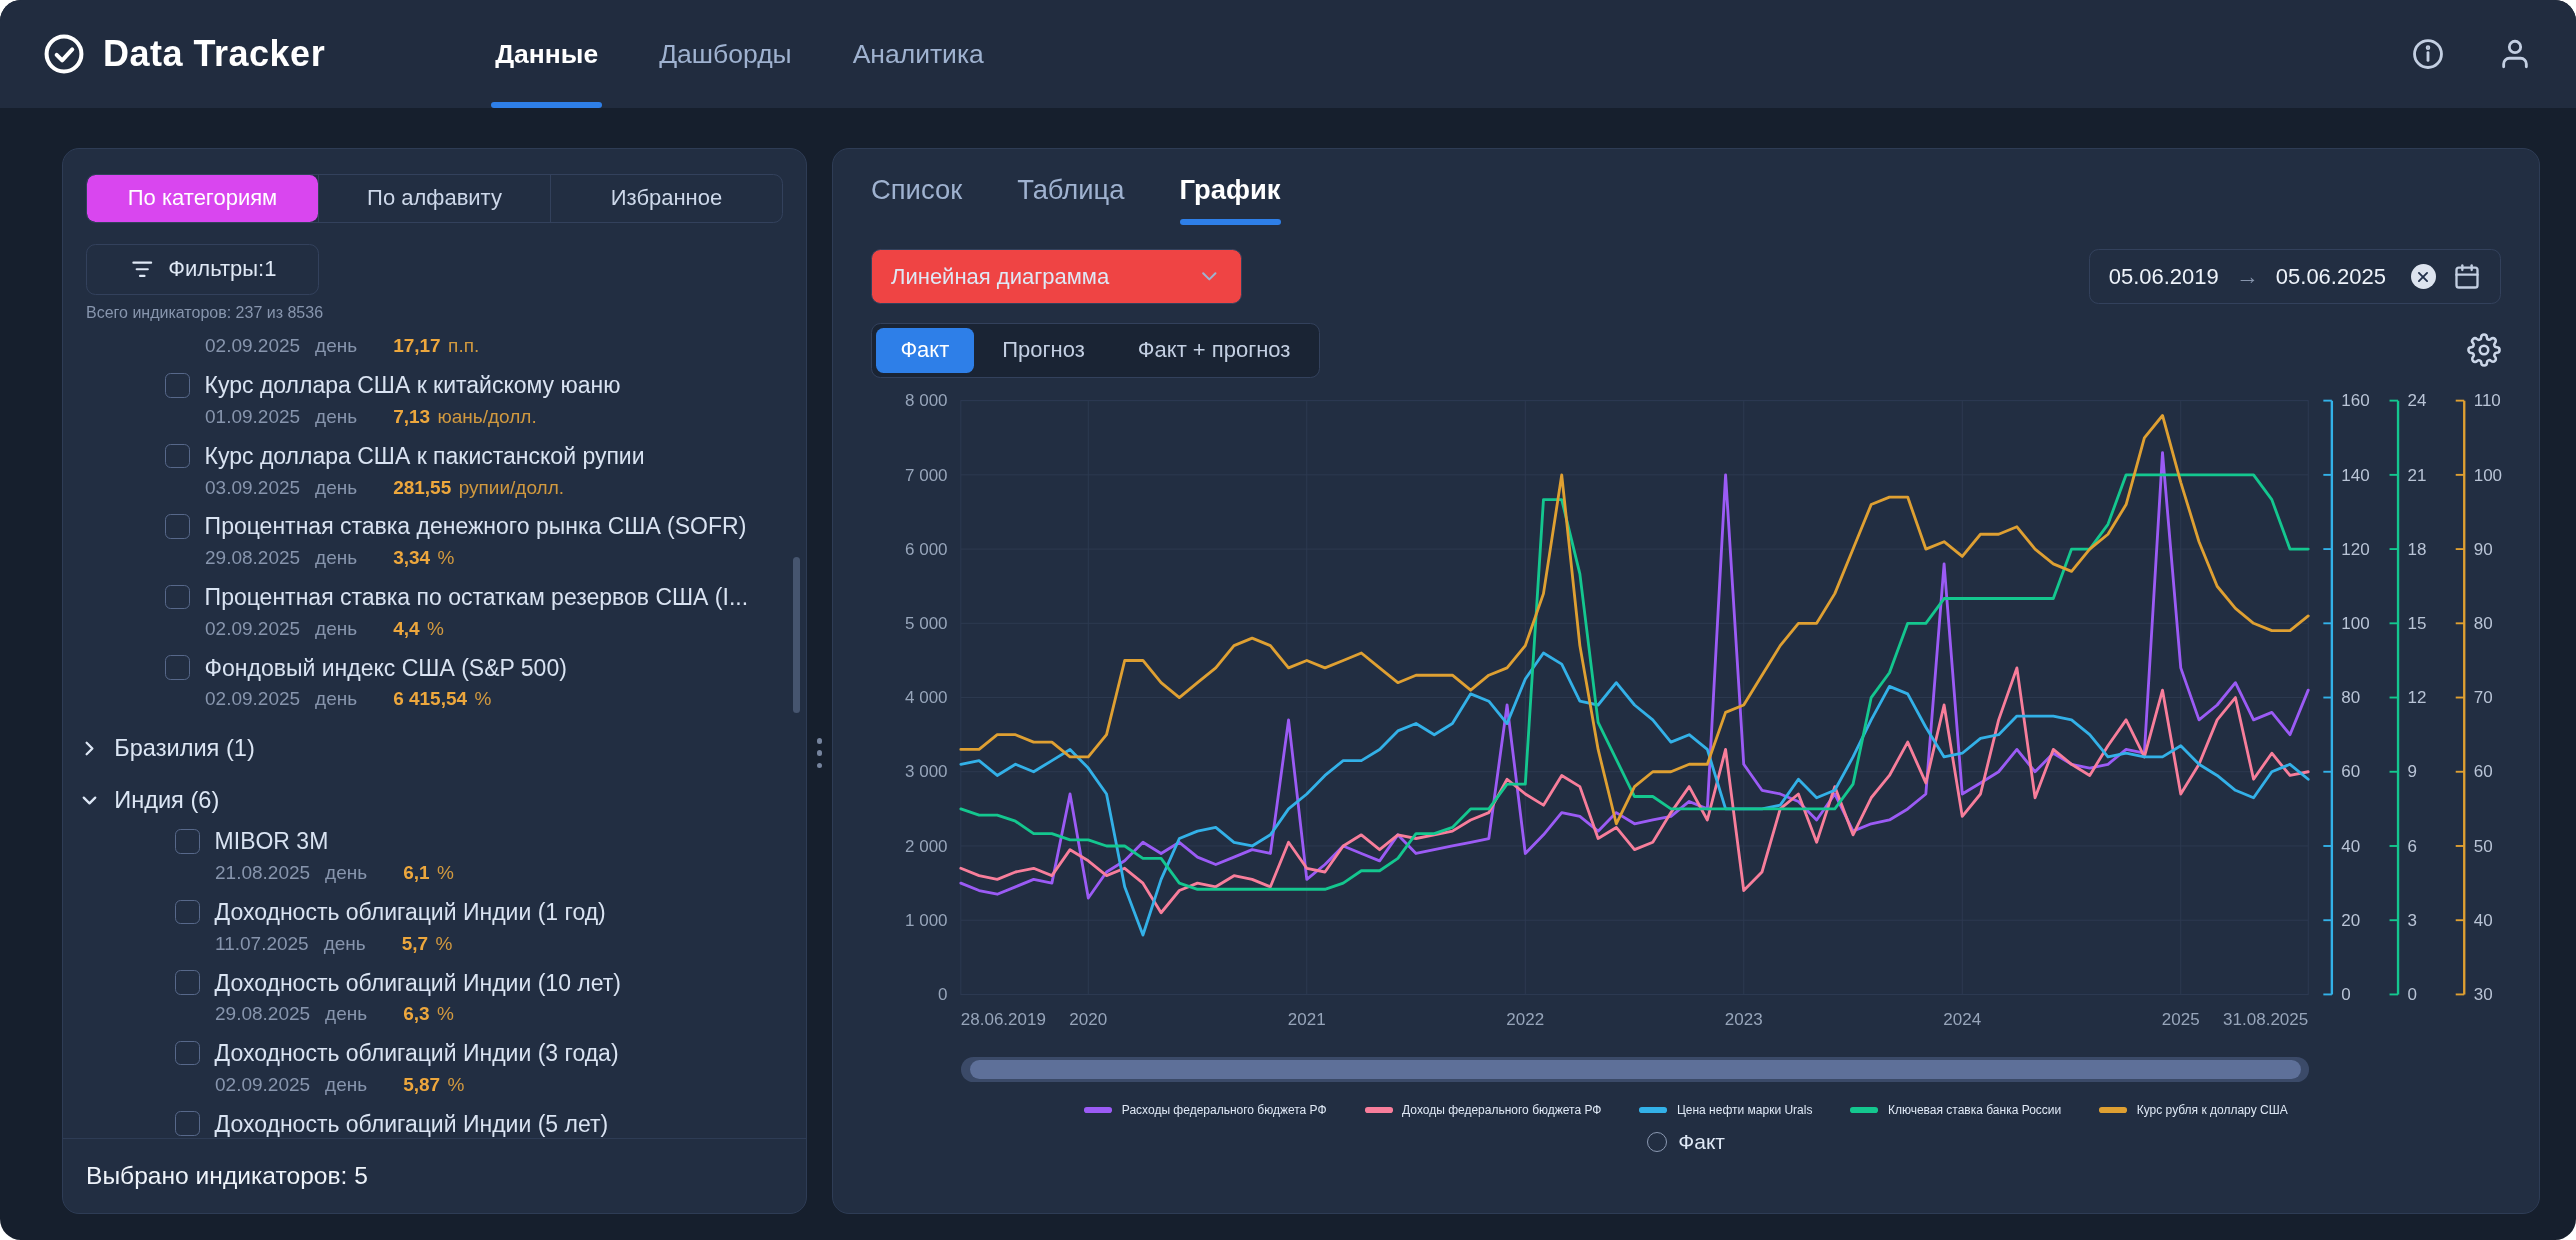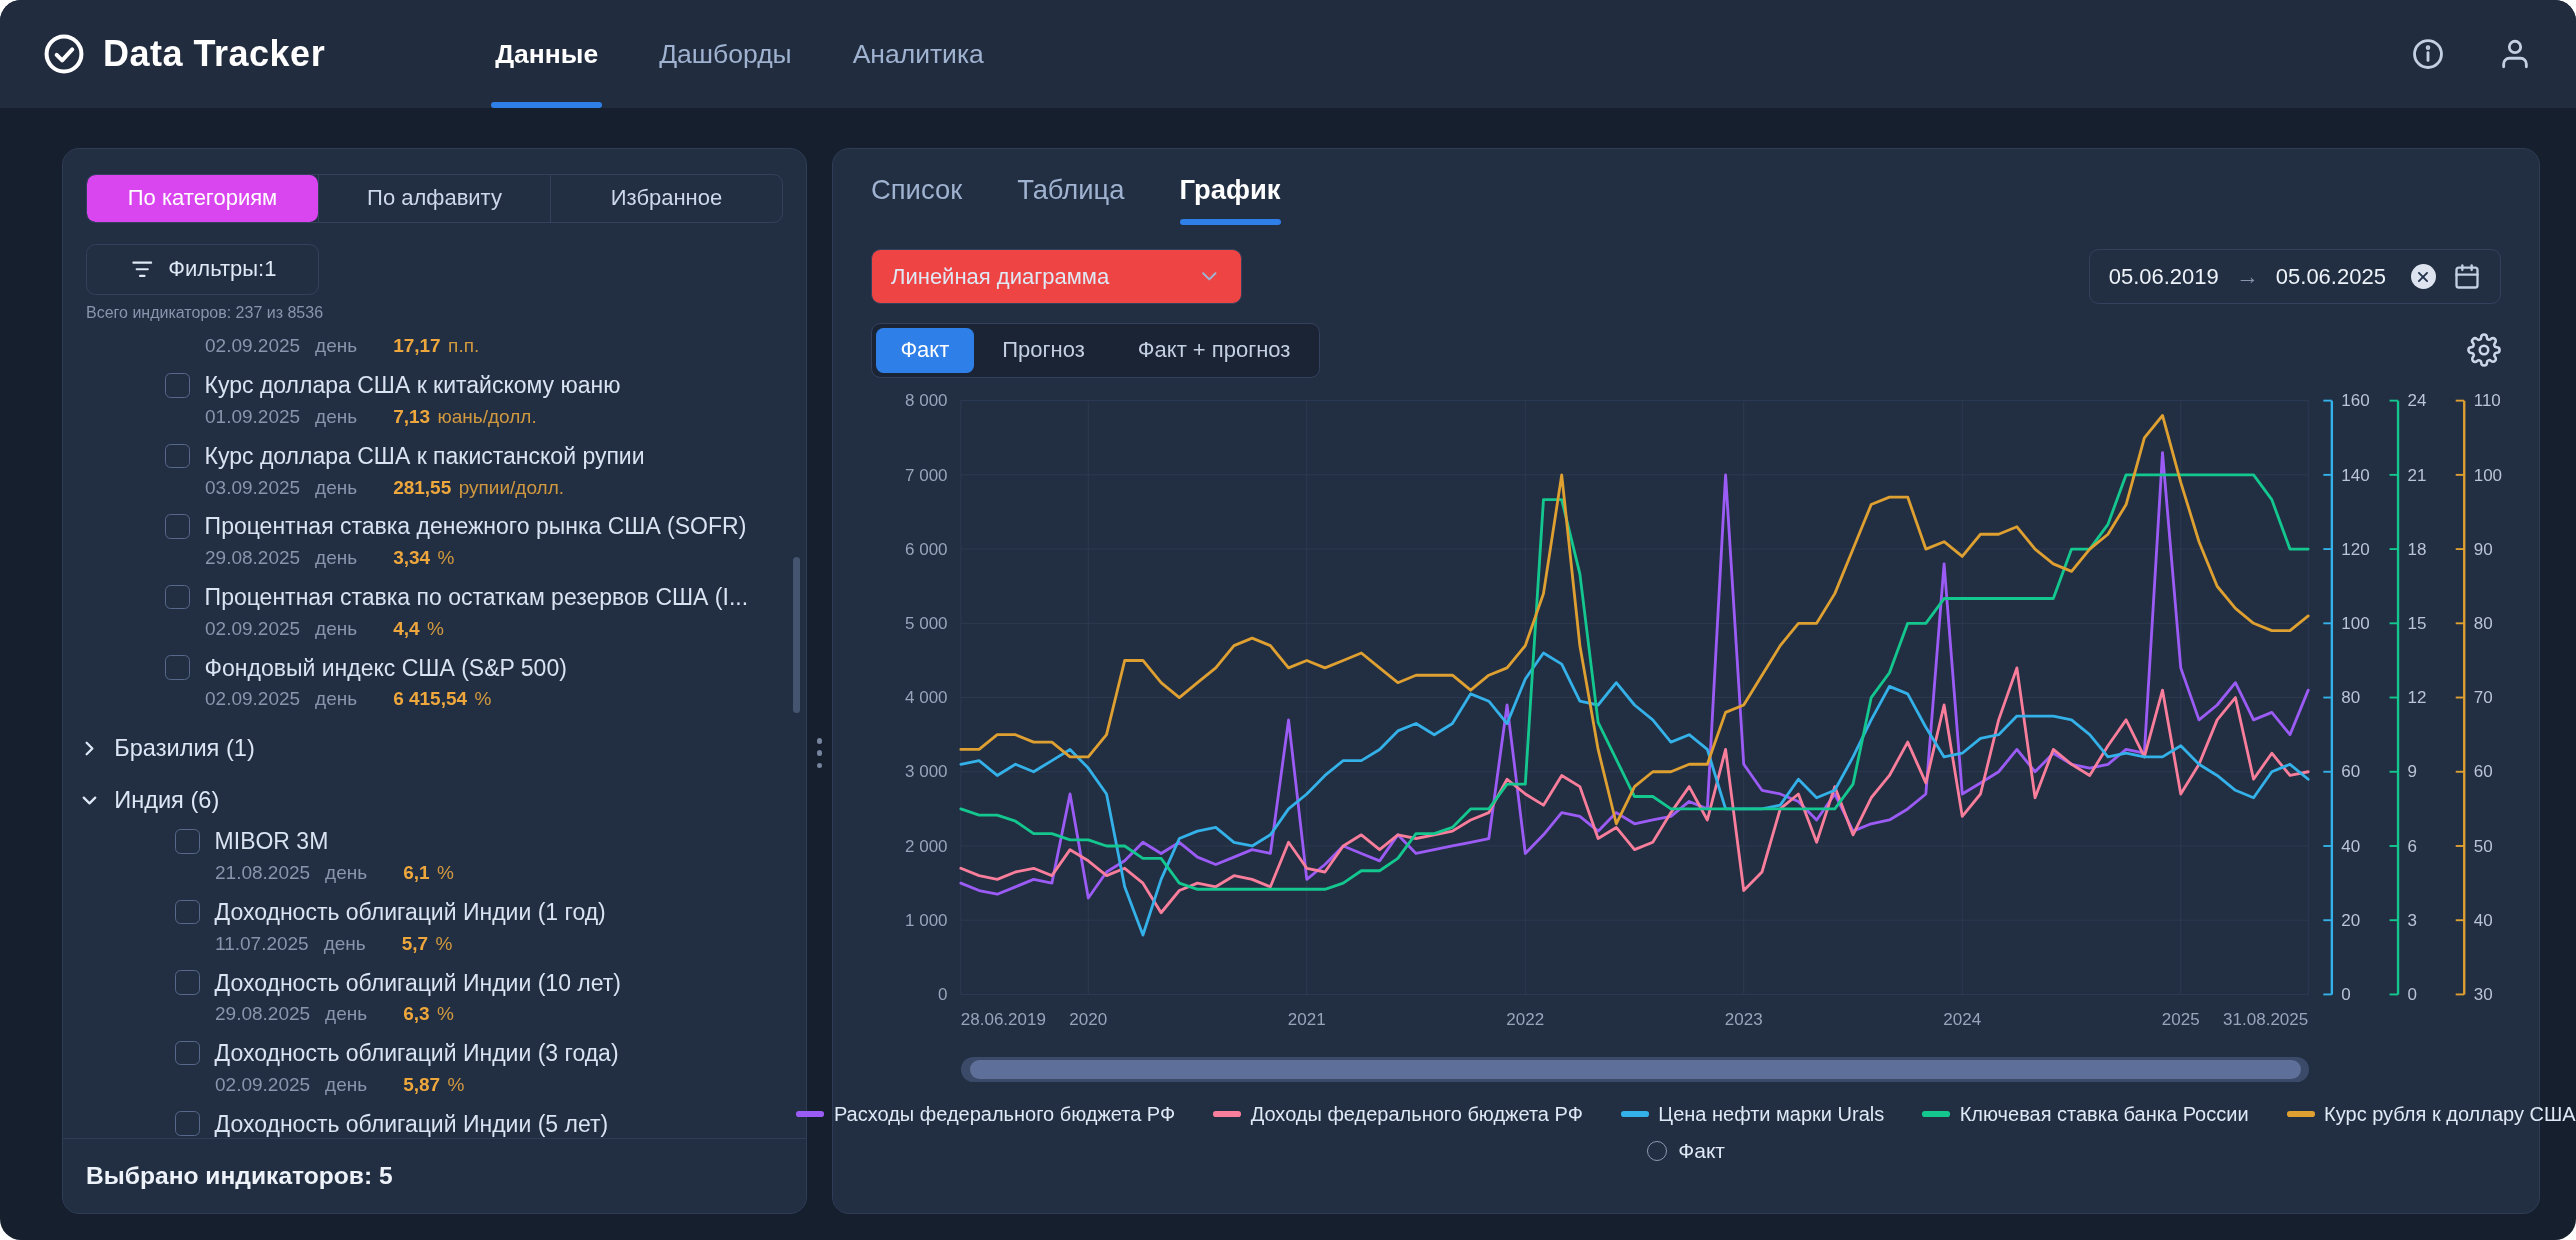--- a/index.html
+++ b/index.html
@@ -39,42 +39,42 @@
   .v-scroll{position:absolute;right:5.7px;top:227px;width:7.6px;height:156px;border-radius:3.8px;background:#46556f;}
   .cat-row{display:flex;align-items:center;gap:13.2px;padding:12.3px 0 12.3px 15px;font-size:23.6px;color:#dce6f4;cursor:pointer;}
   .ind-item{margin-bottom:11.3px;cursor:pointer;}
   .ind-top{display:flex;align-items:center;gap:15px;}
   .checkbox{width:24.6px;height:24.6px;box-sizing:border-box;border:1.9px solid #57688a;border-radius:5.7px;flex:none;}
   .ind-title{font-size:23px;color:#d9e3f2;line-height:30px;white-space:nowrap;}
   .ind-meta{margin:4.7px 0 0 40px;display:flex;align-items:baseline;gap:15px;font-size:19px;line-height:24.6px;}
   .ind-date,.ind-period{color:#8795ad;}
   .ind-value{color:#eda73d;margin-left:21px;font-weight:700;}
   .ind-unit{color:#d1993f;margin-left:-7.6px;}
-  .sb-footer{flex:none;border-top:0.9px solid #2e3c55;padding:23px;font-size:24.6px;font-weight:700;color:#eef3fa;}
+  .sb-footer{flex:none;border-top:0.9px solid #2e3c55;padding:23px;font-size:24.6px;font-weight:400;color:#eef3fa;}
 
   
   .main-tabs{display:flex;gap:55px;flex:none;}
   .main-tab{font-size:27.4px;color:#9fb2d0;padding-bottom:19px;position:relative;cursor:pointer;}
   .main-tab.active{color:#fff;font-weight:700;}
   .main-tab.active::after{content:'';position:absolute;left:0;right:0;bottom:0;height:5.7px;border-radius:3.8px;background:#2e7fe8;}
   .row1{margin-top:24.6px;display:flex;justify-content:space-between;align-items:center;flex:none;}
   .select{width:371px;height:55px;box-sizing:border-box;background:#ef4444;border:0.9px solid #33415c;border-radius:9.5px;display:flex;align-items:center;justify-content:space-between;padding:0 19px;font-size:22px;color:#dfe8f5;cursor:pointer;}
   .daterange{height:55px;box-sizing:border-box;border:0.9px solid #33415c;border-radius:9.5px;display:flex;align-items:center;gap:17px;padding:0 19px;font-size:22px;color:#eef3fa;cursor:pointer;}
   .daterange .arrow{color:#8795ad;font-size:23px;}
   .clear-btn{width:25.5px;height:25.5px;border-radius:50%;background:#dde4ef;display:flex;align-items:center;justify-content:center;margin-left:7.6px;cursor:pointer;}
   .row2{margin-top:19px;display:flex;justify-content:space-between;align-items:center;flex:none;}
   .modes{background:#1a2434;border:0.9px solid #33415c;border-radius:9.5px;padding:3.8px;display:flex;gap:3.8px;}
   .mode{border:none;background:transparent;color:#c3cfe2;font-size:22px;font-family:inherit;height:45px;padding:0 24.6px;border-radius:7.6px;cursor:pointer;}
   .mode.active{background:#2e7fe8;color:#fff;}
   .gear{cursor:pointer;display:flex;}
   .chart-wrap{margin-top:11.3px;flex:none;}
   .chart-scroll{margin:15px 0 0 90px;width:1348px;height:24.6px;background:#3b4a68;border-radius:12.3px;position:relative;cursor:pointer;}
   .chart-scroll .thumb{position:absolute;left:8.5px;right:8.5px;top:2.8px;bottom:2.8px;background:#5e7099;border-radius:9.5px;}
   .legend{margin-top:21px;display:flex;justify-content:center;gap:38px;flex:none;}
-  .legend-item{display:flex;align-items:center;gap:9.5px;font-size:20px;color:#dfe8f5;cursor:pointer;white-space:nowrap;}
+  .legend-item{display:flex;align-items:center;gap:9.5px;font-size:12px;color:#dfe8f5;cursor:pointer;white-space:nowrap;}
   .legend-swatch{width:28px;height:5.7px;border-radius:2.8px;}
   .radio-row{margin-top:13.2px;display:flex;justify-content:center;align-items:center;gap:11.3px;font-size:21px;color:#dfe8f5;cursor:pointer;}
   .radio{width:20px;height:20px;box-sizing:border-box;border:1.9px solid #8b99b2;border-radius:50%;}
   svg{display:block;}
   text{font-family:"Liberation Sans",sans-serif;}
 </style>
 </head>
 <body>
 
 <div class="app">

